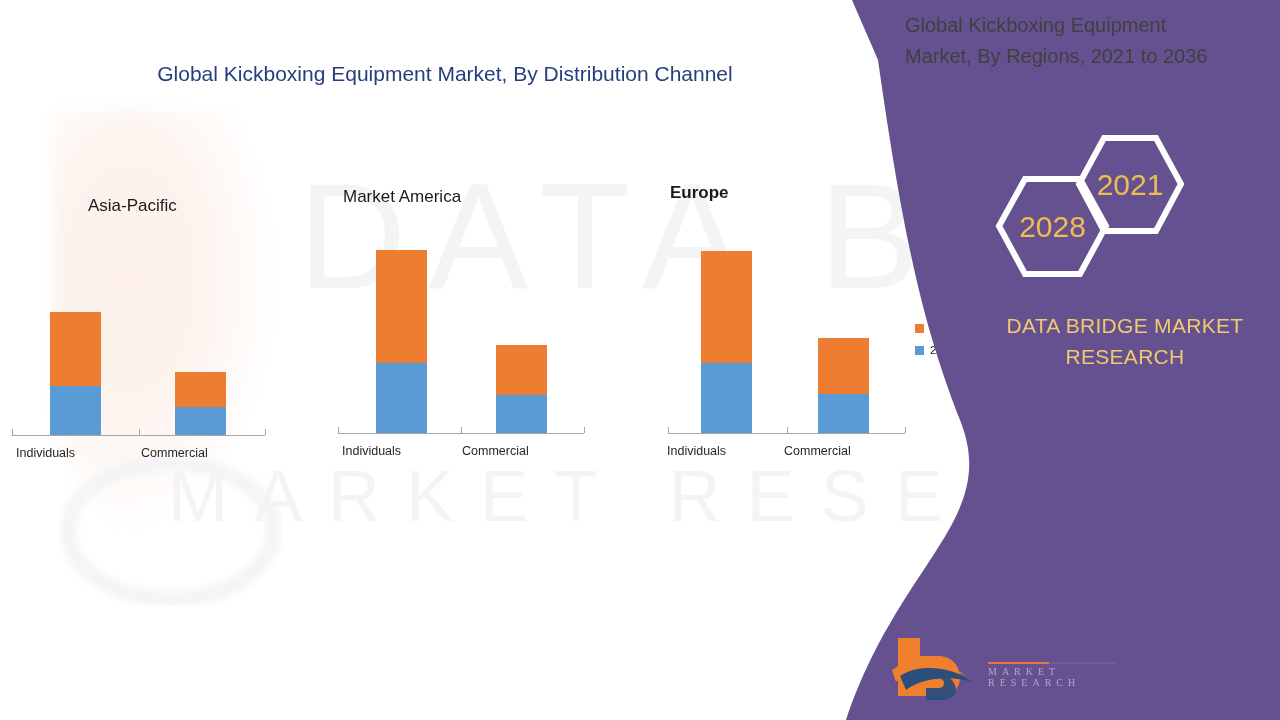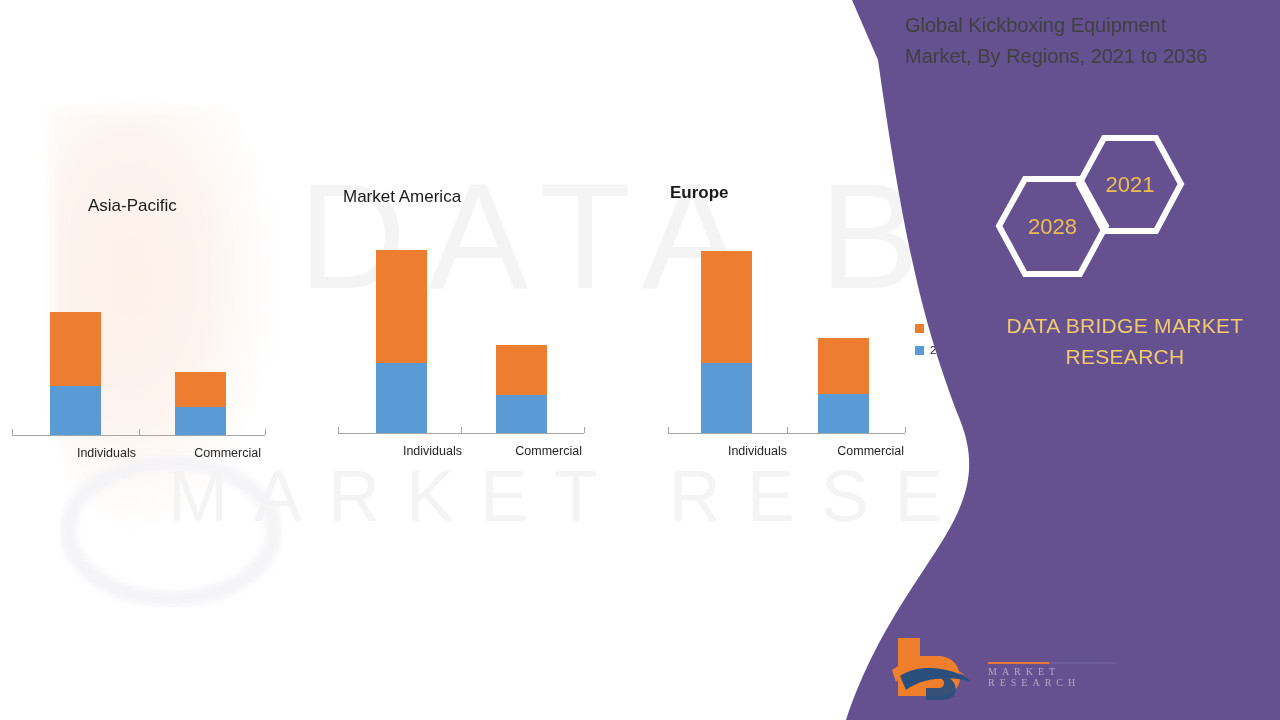--- a/index.html
+++ b/index.html
@@ -34,39 +34,39 @@
   
   .chart-title{
     position:absolute;left:60px;top:58px;width:770px;
     text-align:center;color:#27407c;font-size:21px;line-height:31px;font-weight:400;
   }
   .panel-title{position:absolute;font-size:17px;color:#1a1a1a;white-space:nowrap;}
   .axis{position:absolute;height:1px;background:#a6a6a6;}
   .tick{position:absolute;width:1px;background:#a6a6a6;}
   .bar{position:absolute;width:0;}
   .seg{position:absolute;width:100%;}
-  .cat-label{position:absolute;font-size:12.5px;color:#262626;text-align:right;white-space:nowrap;}
+  .cat-label{position:absolute;font-size:12.5px;color:#262626;text-align:left;white-space:nowrap;}
 
   
   .legend{position:absolute;left:915px;top:322px;}
   .legend-row{display:flex;align-items:center;margin-bottom:10px;}
   .legend-swatch{width:9px;height:9px;margin-right:6px;}
   .legend-label{font-size:11.5px;color:#1a1a1a;}
 
   
   .purple-panel{
     position:absolute;left:0;top:0;width:1280px;height:720px;pointer-events:none;
   }
   .panel-title-right{
     position:absolute;left:905px;top:10px;width:370px;
     color:#404040;font-size:20px;line-height:31px;font-weight:400;
   }
   .hex{
     position:absolute;display:flex;align-items:center;justify-content:center;
-    color:#efbb53;font-size:22px;
+    color:#efbb53;font-size:30px;
   }
   .hex svg{position:absolute;left:0;top:0;}
   .hex span{position:relative;z-index:2;}
   .brand{
     position:absolute;left:960px;top:310px;width:330px;text-align:center;
     color:#f1c96e;font-size:21px;line-height:31px;letter-spacing:.3px;
   }
   .logo{position:absolute;left:890px;top:632px;width:230px;height:68px;}
   .logo-text{
     position:absolute;left:96px;top:6px;color:#cfc3dd;font-family:"Liberation Serif",serif;
@@ -83,20 +83,21 @@
 <body>
 
 <div id="stage">
 
   <div class="wm-bigb"></div>
   <div class="wm-swirl"></div>
   <div class="wm-text wm-databr">DATA BR</div>
   <div class="wm-text wm-mr">MARKET RESEARCH</div>
 
   <div class="chart-title">
+    <div>Global Kickboxing Equipment Market,  By Distribution Channel</div>
   </div>
 
   <div id="panels">
       <div class="panel-title" style="left: 88px; top: 196px;">Asia-Pacific</div>
       <div class="axis" style="left: 12px; top: 435px; width: 253px;"></div>
       <div class="tick" style="left: 12px; top: 429px; height: 6px;"></div>
       <div class="tick" style="left: 138.5px; top: 429px; height: 6px;"></div>
       <div class="tick" style="left: 265px; top: 429px; height: 6px;"></div>
       <div class="bar" style="left: 50px; width: 51px; top: 312px; height: 123px; position: absolute;">
         <div class="seg" style="background: rgb(91, 155, 213); height: 49px; bottom: 0px; left: 0px;"></div>

